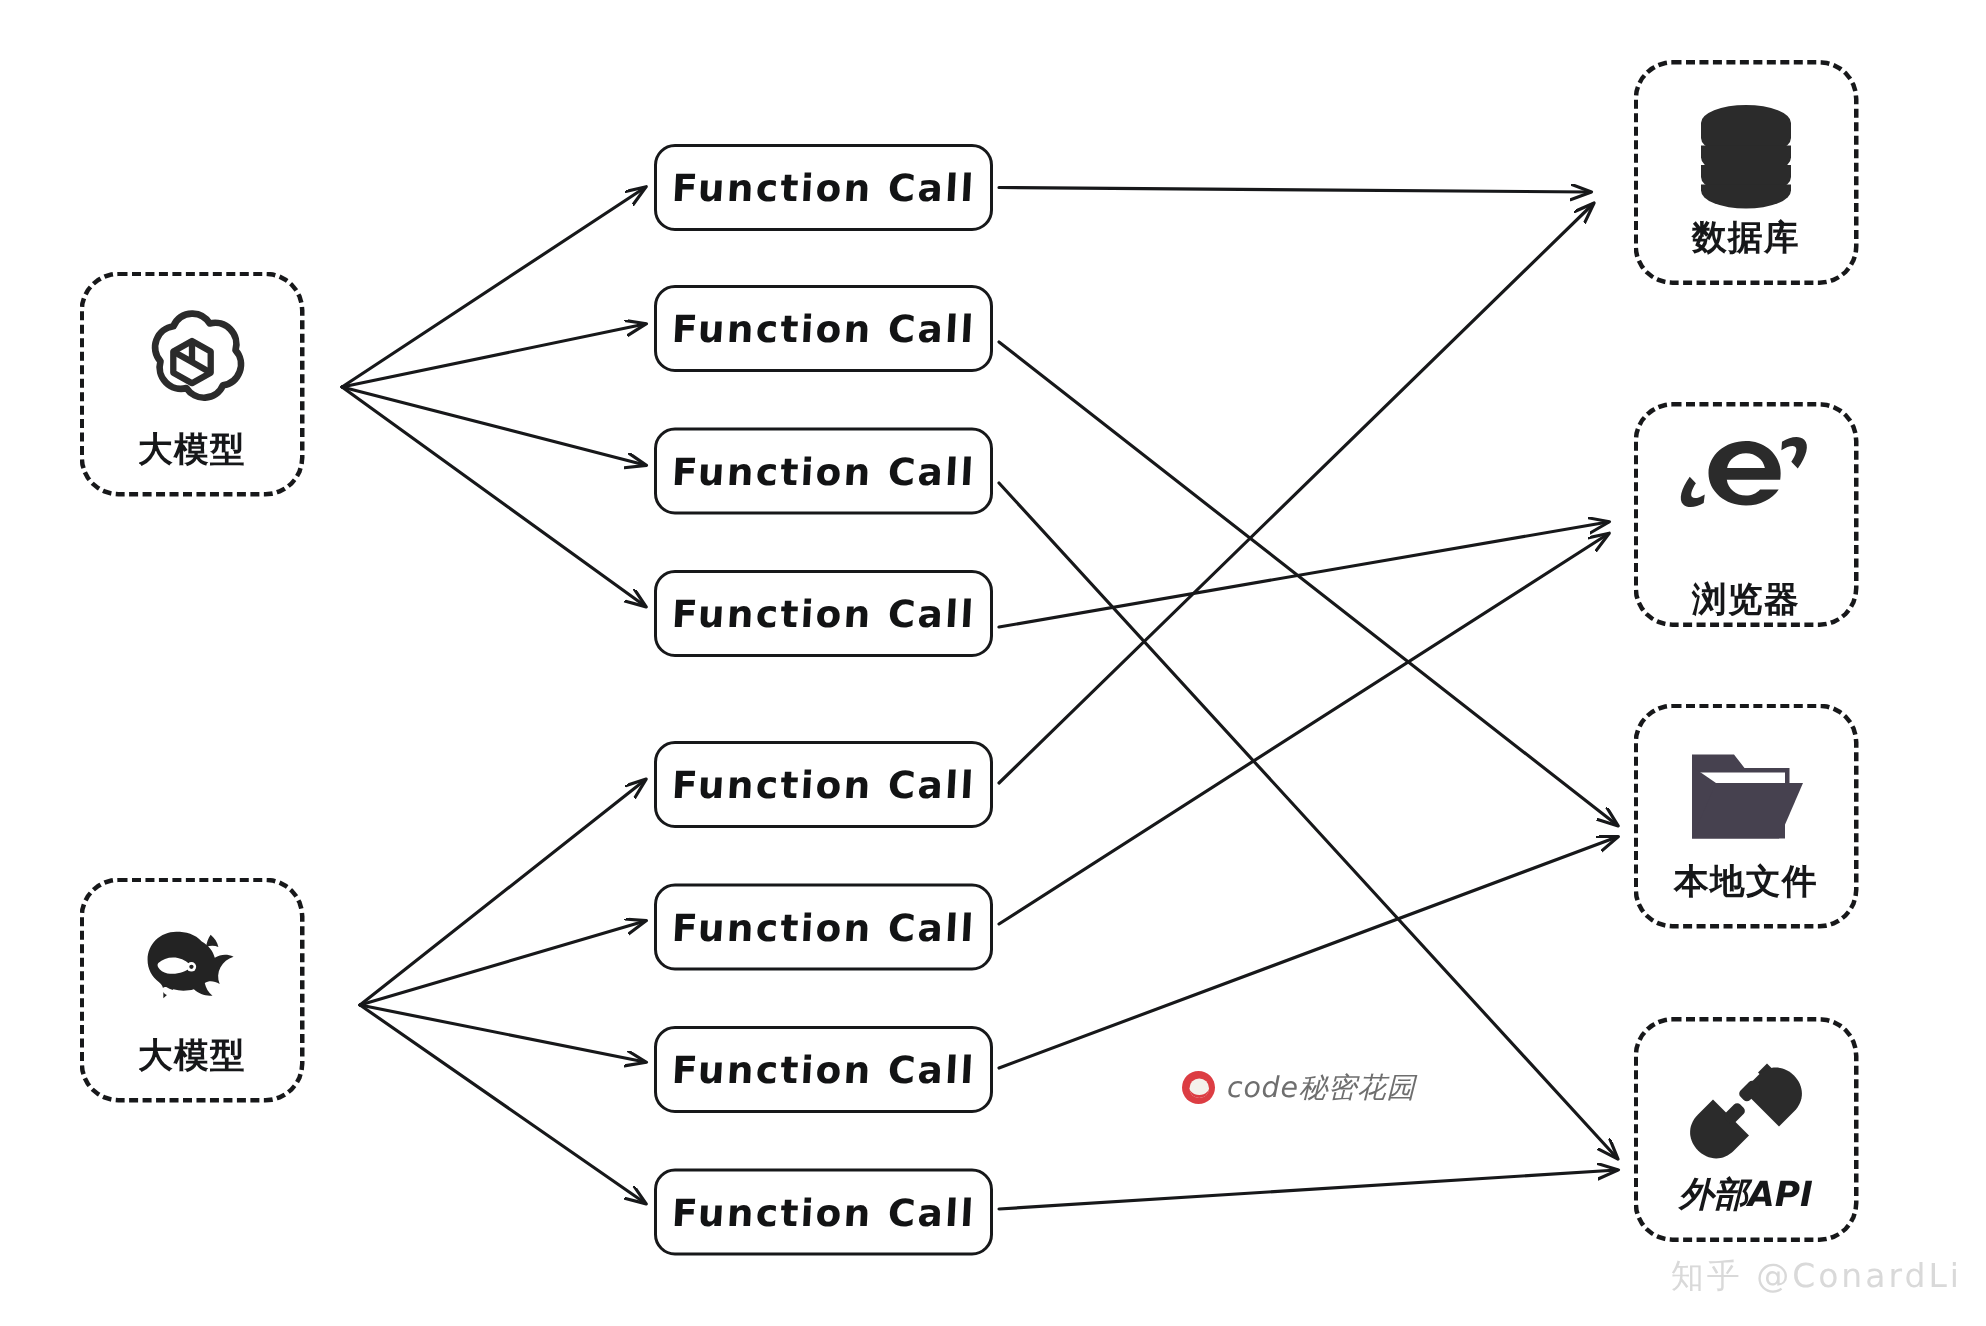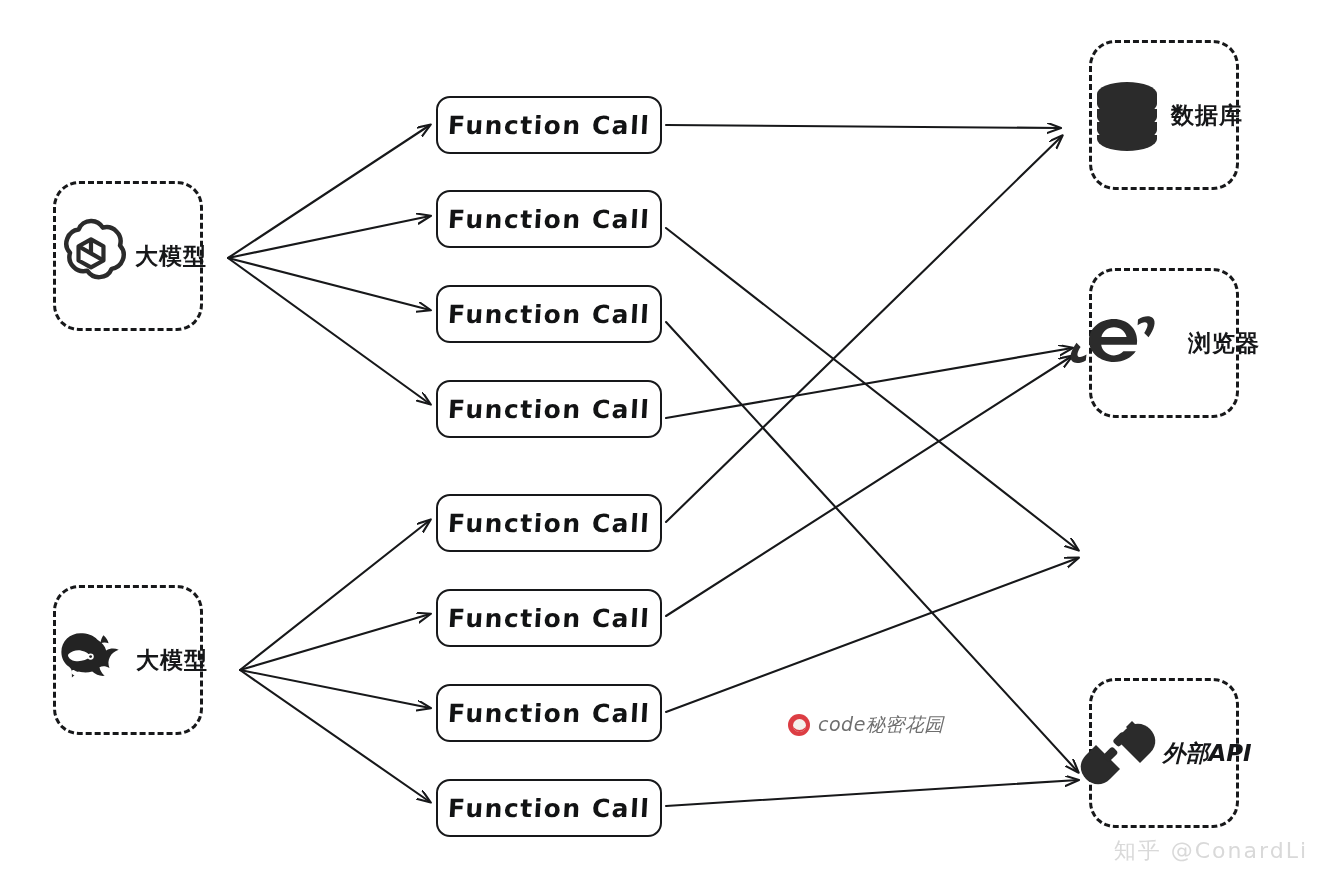--- a/index.html
+++ b/index.html
@@ -28,21 +28,21 @@
   }
 
   
   .node{
     position:absolute;
     width:150px;height:150px;
     border:3px dashed #17181a;
     border-radius:26px;
     background:#ffffff;
     box-sizing:border-box;
-    display:flex;flex-direction:row;
+    display:flex;flex-direction:column;
     align-items:center;justify-content:center;
     gap:2px;
   }
   .node .glyph{display:flex;align-items:center;justify-content:center;height:86px;}
   .node .cap{
     font-family:"DejaVu Sans","Liberation Sans",sans-serif;
     font-size:23px;font-weight:700;color:#161719;
     letter-spacing:1px;white-space:nowrap;line-height:1;
   }
   .node .cap.api{font-style:italic;letter-spacing:0px;}
@@ -174,20 +174,31 @@
     <span class="glyph">
       <svg width="92" height="80" viewBox="0 0 92 80" aria-hidden="true">
         <path d="M46 16c-14 0-25 9.3-25 21.5 0 12 11 21.5 25 21.5 9.4 0 17.6-4.3 21.8-10.7h-12.4c-2.4 2.6-5.7 4.1-9.4 4.1-6.6 0-12-4.6-12.8-10.6h35.6c.2-1.4.3-2.8.3-4.3C69.1 25.3 59 16 46 16zm-12.6 18c1.1-5.6 6.3-9.8 12.6-9.8s11.5 4.2 12.6 9.8H33.4z" fill="#2b2b2b"></path>
         <path d="M70 16.5c5.5-3.5 11.6-4.4 14.8-1.4 3.6 3.4 1.6 10.9-4.3 19.2l-4.3-4.4c3.1-4.6 4.2-8.5 2.7-9.9-1.5-1.4-5.1-.5-9.3 2.2l.4-5.7z" fill="#2b2b2b"></path>
         <path d="M17.8 57.4c-5.3 3-10.8 3.6-13.6.9-3.4-3.3-1.4-10.4 4.3-18.5l4.1 4.3c-2.9 4.3-3.9 8-2.5 9.3 1.3 1.3 4.6.6 8.4-1.8l-.7 5.8z" fill="#2b2b2b"></path>
       </svg>
     </span>
     <span class="cap">浏览器</span>
   </div>
 
+  <div class="node" style="left:1089px;top:469px;">
+    <span class="glyph">
+      <svg width="84" height="74" viewBox="0 0 84 74" aria-hidden="true">
+        <path d="M6 8 h28 l7 9 h30 v12 H6 Z" fill="#46414f"></path>
+        <path d="M6 20 h62 v10 H20 L6 62 Z" fill="#ffffff"></path>
+        <path d="M6 16 v48 h62 V27 H22 Z" fill="#46414f"></path>
+        <path d="M6 64 L22 27 H80 L64 64 Z" fill="#46414f"></path>
+      </svg>
+    </span>
+    <span class="cap">本地文件</span>
+  </div>
 
   <div class="node" style="left:1089px;top:678px;">
     <span class="glyph">
       <svg width="84" height="76" viewBox="0 0 84 76" aria-hidden="true">
         <g fill="#2b2b2b">
           <path d="M56 6 l14 14 -6 6 -14 -14z"></path>
           <path d="M50 14 c8 -8 18 -6 24 0 c6 6 8 16 0 24 l-10 10 -24 -24z"></path>
           <path d="M30 56 l-14 -14 6 -6 14 14z"></path>
           <path d="M34 64 c-8 8 -18 6 -24 0 c-6 -6 -8 -16 0 -24 l10 -10 24 24z"></path>
           <path d="M40 26 l10 10 -6 6 -10 -10z" fill="#ffffff"></path>

